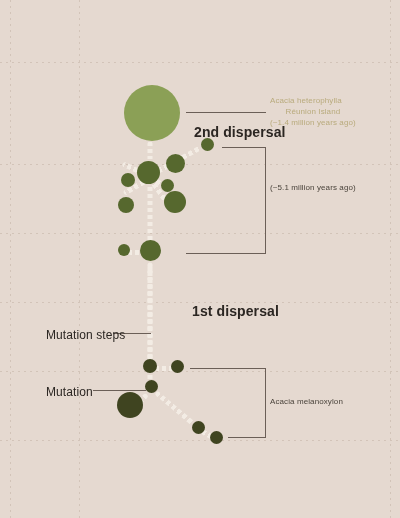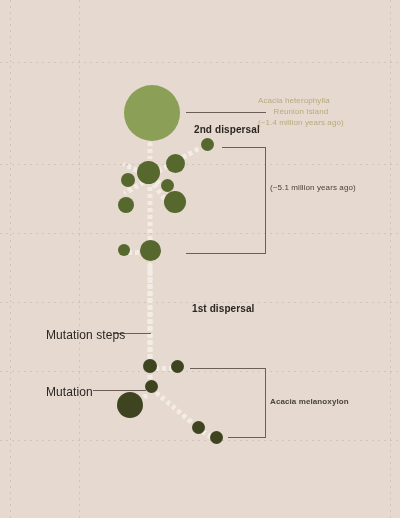--- a/index.html
+++ b/index.html
@@ -26,21 +26,21 @@
   .chain{position:absolute;transform-origin:0 50%;height:5px;border-radius:3px;
     background-image:repeating-linear-gradient(to right,#f3ece4 0 4px,rgba(243,236,228,0) 4px 7px);}
 
   
   .rule{position:absolute;background:#6b5f57;}
   .rule.h{height:1px;}
   .rule.v{width:1px;}
 
   
   .lbl{position:absolute;white-space:pre-line;}
-  .lbl.disp{font-size:10px;font-weight:bold;color:#2b2622;letter-spacing:.1px;}
+  .lbl.disp{font-size:14px;font-weight:bold;color:#2b2622;letter-spacing:.1px;}
   .lbl.side{font-size:12px;color:#2b2622;letter-spacing:.1px;}
   .lbl.cap-light{font-size:8px;line-height:11px;color:#b9ab7d;letter-spacing:.1px;}
   .lbl.cap-dark{font-size:8px;line-height:11px;color:#4b443c;letter-spacing:.1px;}
 </style>
 </head>
 <body>
 
 <div id="stage">
 
   <div class="grid-h" style="top:62px"></div>
@@ -107,27 +107,27 @@
 
   <div class="rule h" style="left:113px;top:333px;width:38px;"></div>
   <div class="rule h" style="left:93px;top:390px;width:53px;"></div>
 
   <div class="lbl disp" style="left:194px;top:124px;">2nd dispersal</div>
   <div class="lbl disp" style="left:192px;top:303px;">1st dispersal</div>
 
   <div class="lbl side" style="left:46px;top:328px;">Mutation steps</div>
   <div class="lbl side" style="left:46px;top:385px;">Mutation</div>
 
-  <div style="position:absolute;left:258px;top:95px;">
+  <div style="position:absolute;left:270px;top:95px;">
     <div class="lbl cap-light" style="position:static;">Acacia heterophylla</div>
     <div class="lbl cap-light" style="position:static;text-align:center;">Réunion Island</div>
     <div class="lbl cap-light" style="position:static;">(~1.4 million years ago)</div>
   </div>
 
   <div style="position:absolute;left:270px;top:182px;">
     <div class="lbl cap-dark" style="position:static;text-align:center;">(~5.1 million years ago)</div>
   </div>
 
   <div style="position:absolute;left:270px;top:396px;">
-    <div class="lbl cap-dark" style="position:static;font-weight:bold;">Acacia melanoxylon</div>
+    <div class="lbl cap-dark" style="position:static;">Acacia melanoxylon</div>
   </div>
 
 </div>
 
 </body></html>

